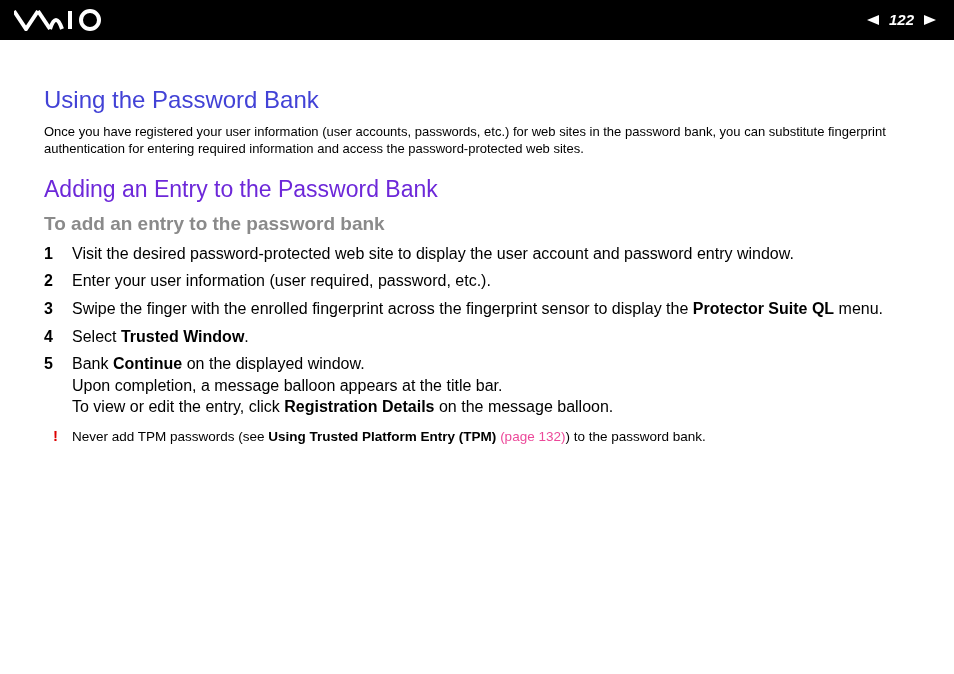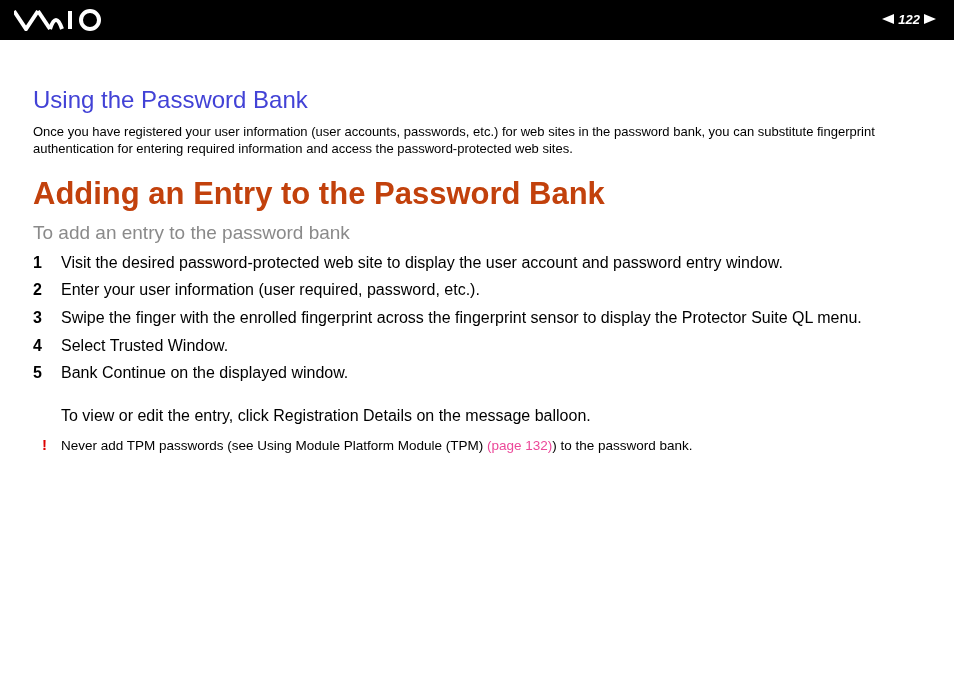--- a/index.html
+++ b/index.html
@@ -28,55 +28,55 @@
     text-align: right;
     color: #fff;
     font-size: 12px;
     font-weight: bold;
     line-height: 1.2;
   }
   .page-nav {
     display: flex;
     align-items: center;
     justify-content: flex-end;
-    gap: 4px;
+    gap: 10px;
     font-style: italic;
     font-weight: bold;
-    font-size: 13px;
+    font-size: 15px;
   }
   .arrow-left, .arrow-right {
     display: inline-block;
   }
   .breadcrumb-label {
     font-style: normal;
   }
   .content {
-    padding: 46px 36px 0 33px;
+    padding: 46px 36px 0 44px;
   }
   h1.blue {
     color: #4242d6;
     font-weight: normal;
     font-size: 24px;
     margin-bottom: 10px;
   }
   p.body {
     font-size: 13px;
     line-height: 1.3;
     margin-bottom: 18px;
     color: #000;
   }
   h2.black {
-    color: #c2410c;
-    font-weight: bold;
-    font-size: 31px;
+    color: #6d28d9;
+    font-weight: normal;
+    font-size: 23px;
     margin-bottom: 10px;
   }
   h3.gray {
     color: #8a8a8a;
-    font-weight: normal;
+    font-weight: bold;
     font-size: 19px;
     margin-bottom: 8px;
   }
   ol.steps {
     list-style: none;
     counter-reset: step;
     padding-left: 0;
     margin-bottom: 10px;
   }
   ol.steps > li {
@@ -103,21 +103,21 @@
     color: #000;
   }
   .note-icon {
     position: absolute;
     left: 9px;
     top: -2px;
     color: #d00;
     font-weight: bold;
     font-size: 15px;
   }
-  .bold { font-weight: normal; text-align: center; }
+  .bold { font-weight: bold; text-align: center; }
   .link-blue { color: #ec4899; font-weight: normal; }
 </style>
 </head>
 <body>
 
 <div class="header">
   <div class="vaio-logo">
     <svg width="96" height="22" viewBox="0 0 96 22">
       <path d="M0 2 L12 20 L24 2" stroke="#fff" stroke-width="4" fill="none"></path>
       <path d="M24 2 L36 20" stroke="#fff" stroke-width="4" fill="none"></path>
@@ -152,23 +152,23 @@
 
   <h3 class="gray">To add an entry to the password bank</h3>
 
   <ol class="steps">
     <li><span>Visit the desired password-protected web site to display the user account and password entry window.</span></li>
     <li><span>Enter your user information (user required, password, etc.).</span></li>
     <li><span>Swipe the finger with the enrolled fingerprint across the fingerprint sensor to display the </span><span class="bold">Protector Suite QL</span><span> menu.</span></li>
     <li><span>Select </span><span class="bold">Trusted Window</span><span>.</span></li>
     <li>
       <span>Bank </span><span class="bold">Continue</span><span> on the displayed window.</span><br>
-      <br>
+      <span>Upon completion, a message balloon appears at the title bar.</span><br>
       <span>To view or edit the entry, click </span><span class="bold">Registration Details</span><span> on the message balloon.</span>
     </li>
   </ol>
 
   <div class="note-block">
     <span class="note-icon">!</span>
-    <span>Never add TPM passwords (see </span><span class="bold">Using Module Platform Module (TPM) </span><span class="link-blue">(page 132)</span><span>) to the password bank.</span>
+    <span>Never add TPM passwords (see </span><span class="bold">Using Trusted Platform Entry (TPM) </span><span class="link-blue">(page 132)</span><span>) to the password bank.</span>
   </div>
 
 </div>
 
 </body></html>

